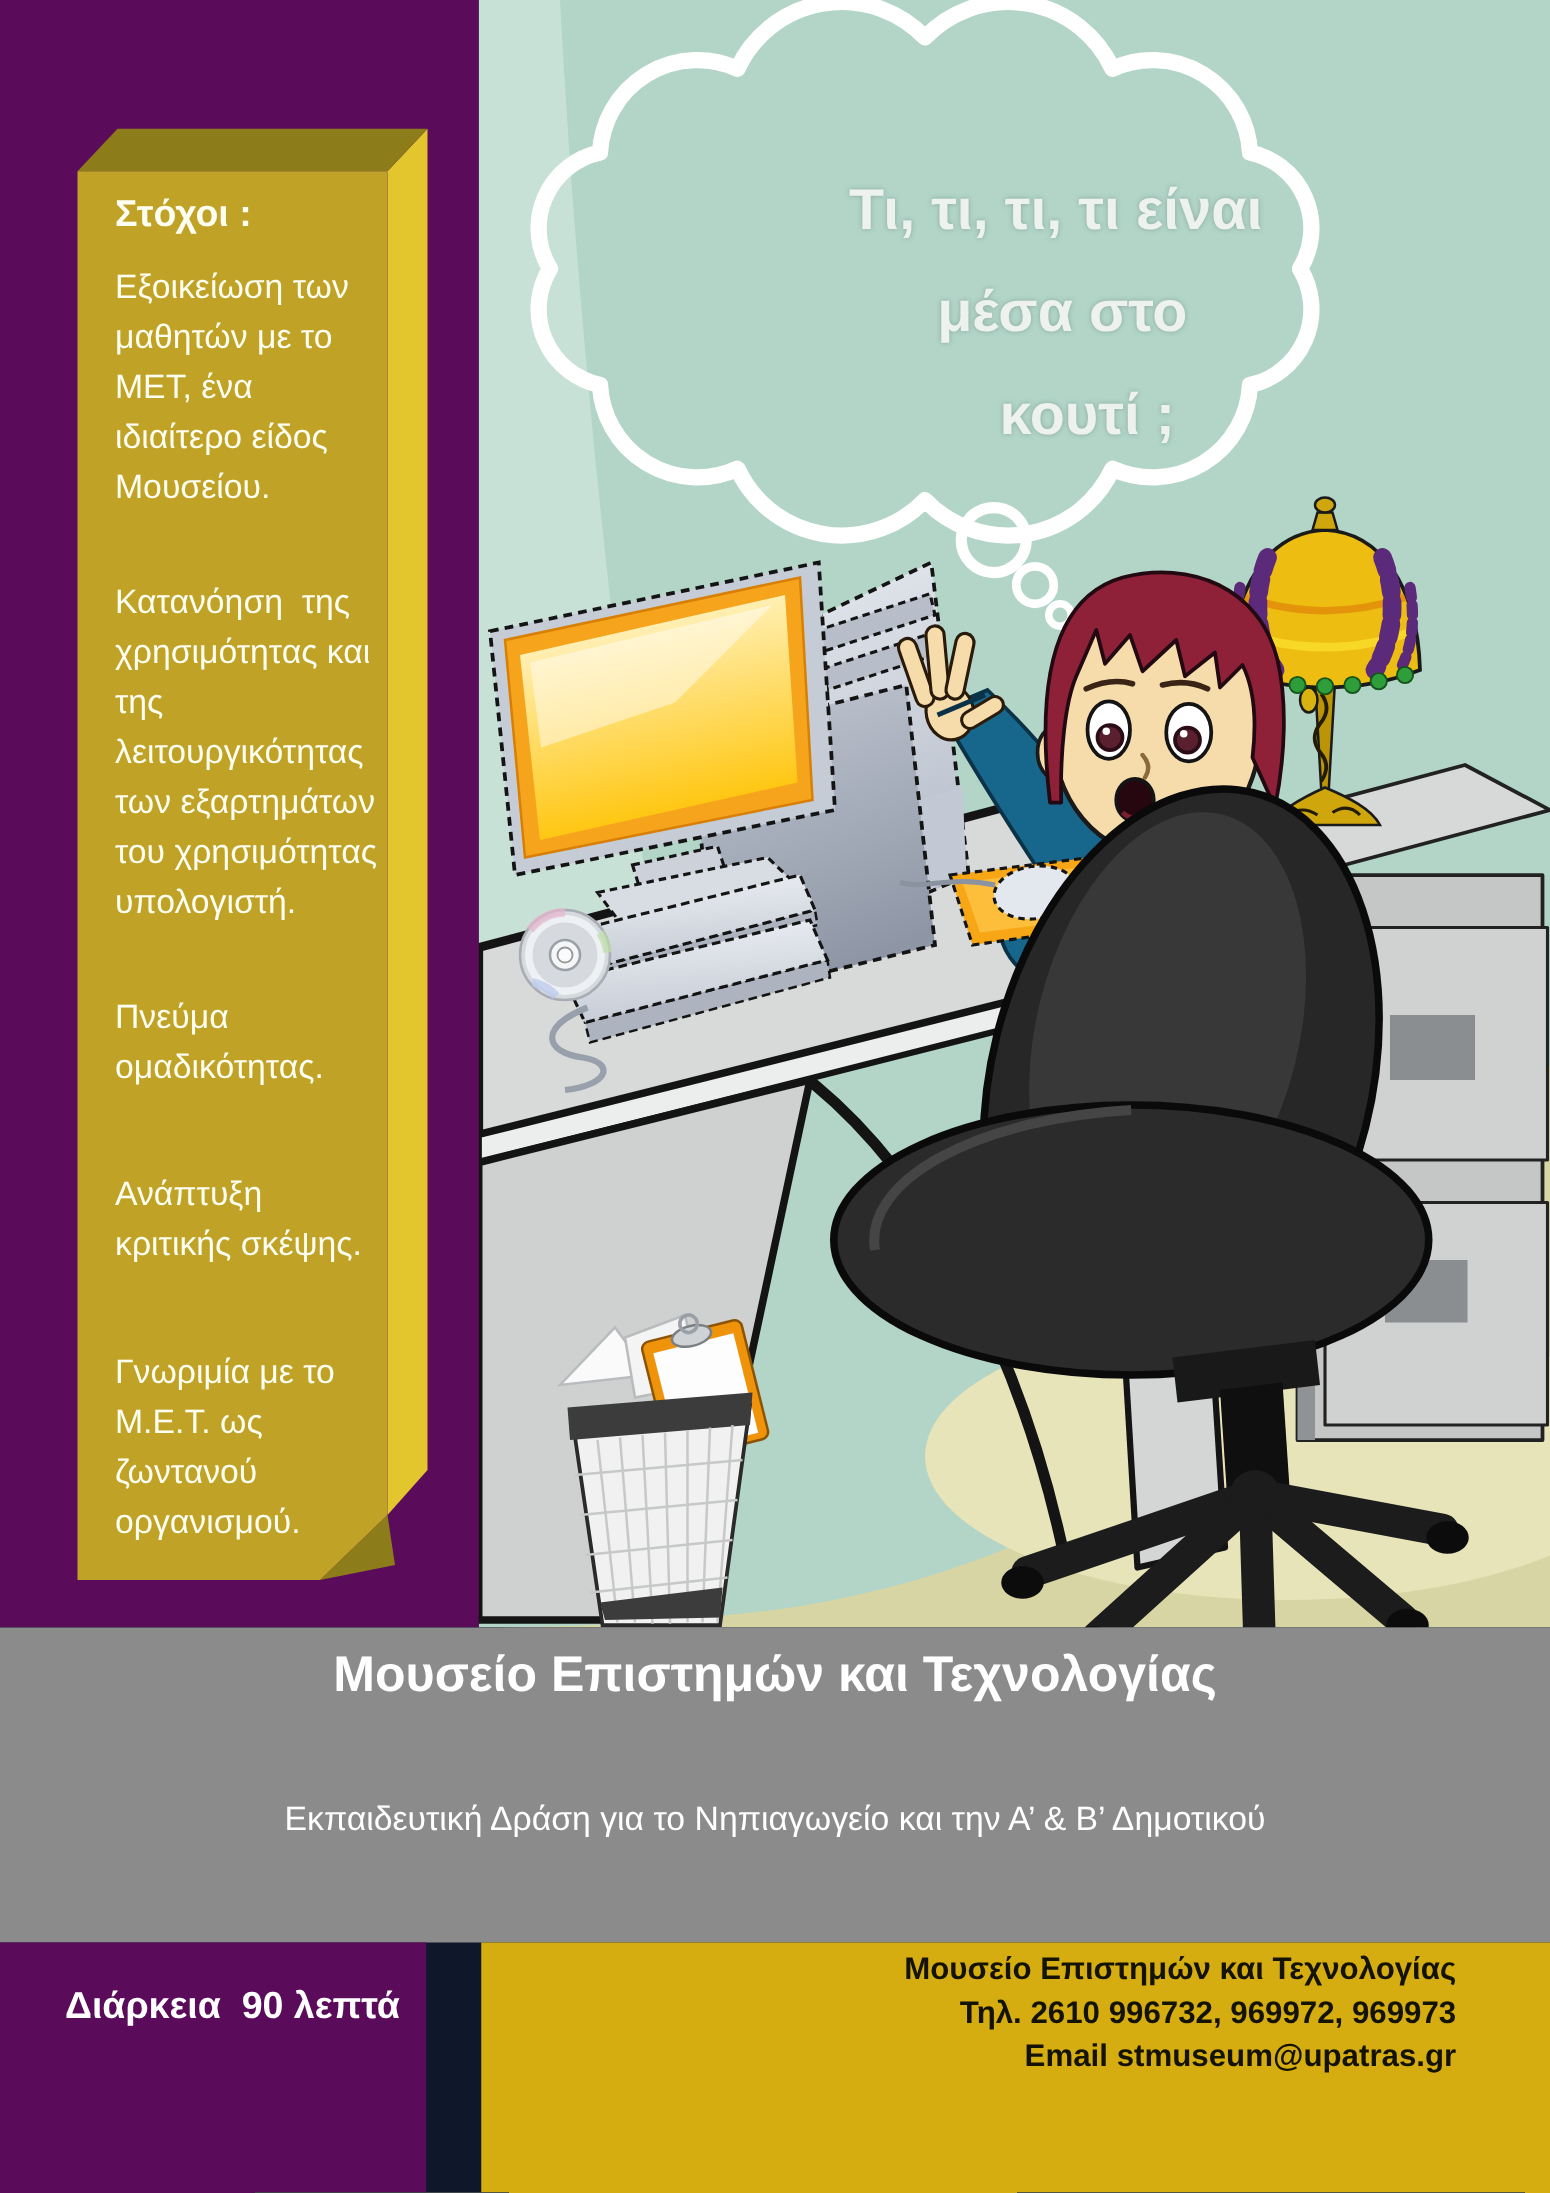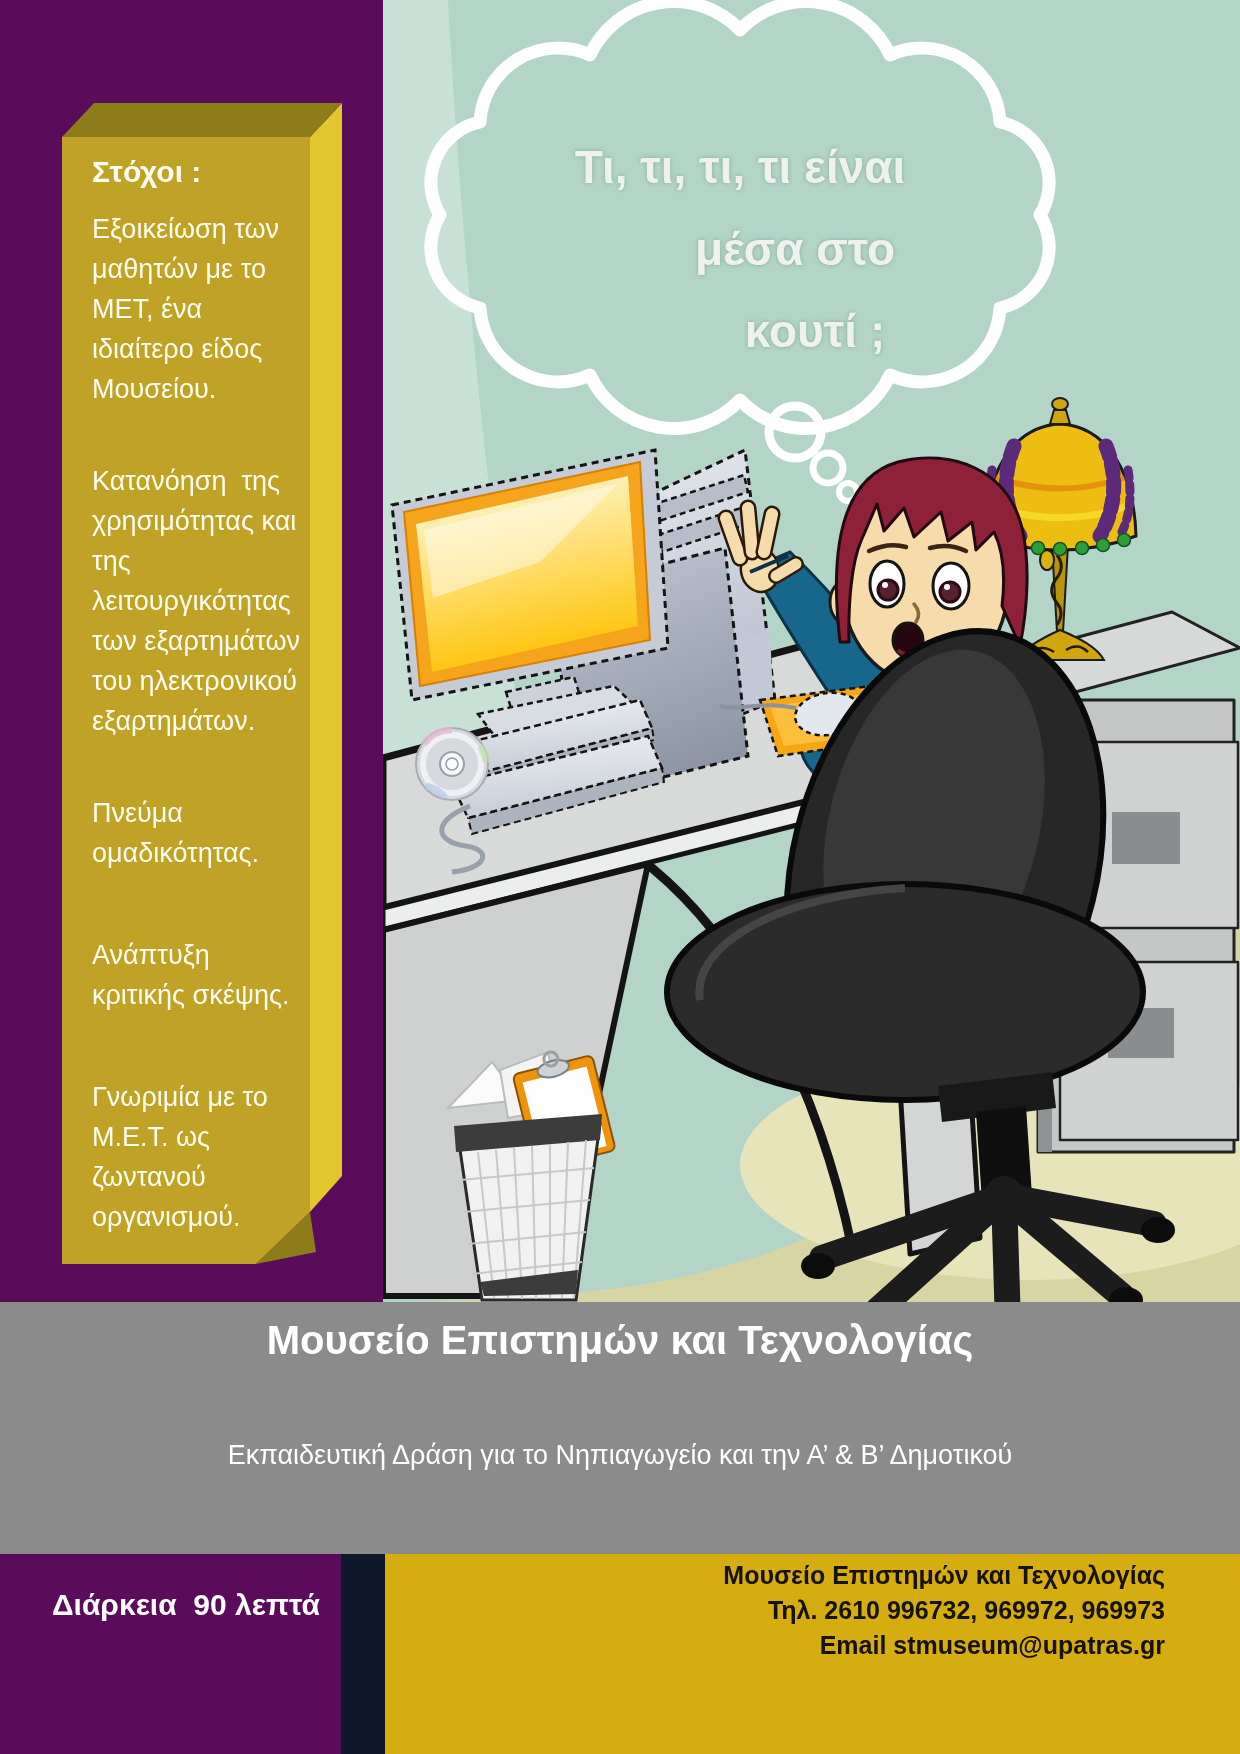--- a/index.html
+++ b/index.html
@@ -11,21 +11,21 @@
   
   .goals-text{
     position:absolute;left:92px;top:150px;width:216px;
     color:#fffef2;font-size:27px;line-height:1.48;
   }
   .goals-title{font-size:30px;font-weight:700;margin:0 0 16px 0;}
   .goal-item{margin:0 0 52px 0;white-space:pre-wrap;}
   
   .bubble-line{
     position:absolute;font-weight:700;font-size:46px;color:#edf2ee;
-    text-align:center;text-shadow:0 0 4px rgba(130,160,150,.85);
+    text-align:right;text-shadow:0 0 4px rgba(130,160,150,.85);
   }
   .bubble-1{left:470px;top:140px;width:540px;}
   .bubble-2{left:640px;top:222px;width:310px;}
   .bubble-3{left:690px;top:304px;width:250px;}
   
   .gray-band{
     position:absolute;left:0;top:1302px;width:1240px;height:252px;
     background:var(--c-gray_band,#8b8b8b);color:#fff;
   }
   .band-line{position:absolute;left:0;width:100%;text-align:center;}
@@ -276,21 +276,21 @@
         <polygon points="62,137 94,103 342,103 310,137" fill="#8d7c1a"></polygon>
         <polygon points="256,1264 310,1212 316,1252" fill="#8d7c1a"></polygon>
         <polygon points="62,137 310,137 310,1212 256,1264 62,1264" fill="#bfa226"></polygon>
       </g>
     </g>
   </svg>
 
   <div class="goals-text">
     <p class="goals-title">Στόχοι :</p>
     <div class="goal-item">Εξοικείωση των μαθητών με το ΜΕΤ, ένα ιδιαίτερο είδος Μουσείου.</div>
-    <div class="goal-item">Κατανόηση  της χρησιμότητας και της λειτουργικότητας των εξαρτημάτων του ηλεκτρονικού εξαρτημάτων.</div>
+    <div class="goal-item">Κατανόηση  της χρησιμότητας και της λειτουργικότητας των εξαρτημάτων του χρησιμότητας υπολογιστή.</div>
     <div class="goal-item" style="margin-bottom:62px">Πνεύμα ομαδικότητας.</div>
     <div class="goal-item" style="margin-bottom:62px">Ανάπτυξη κριτικής σκέψης.</div>
     <div class="goal-item">Γνωριμία με το Μ.Ε.Τ. ως ζωντανού οργανισμού.</div>
   </div>
 
   <div class="bubble-line bubble-1">Τι, τι, τι, τι είναι</div>
   <div class="bubble-line bubble-2">μέσα στο</div>
   <div class="bubble-line bubble-3">κουτί ;</div>
 
   <div class="gray-band">

